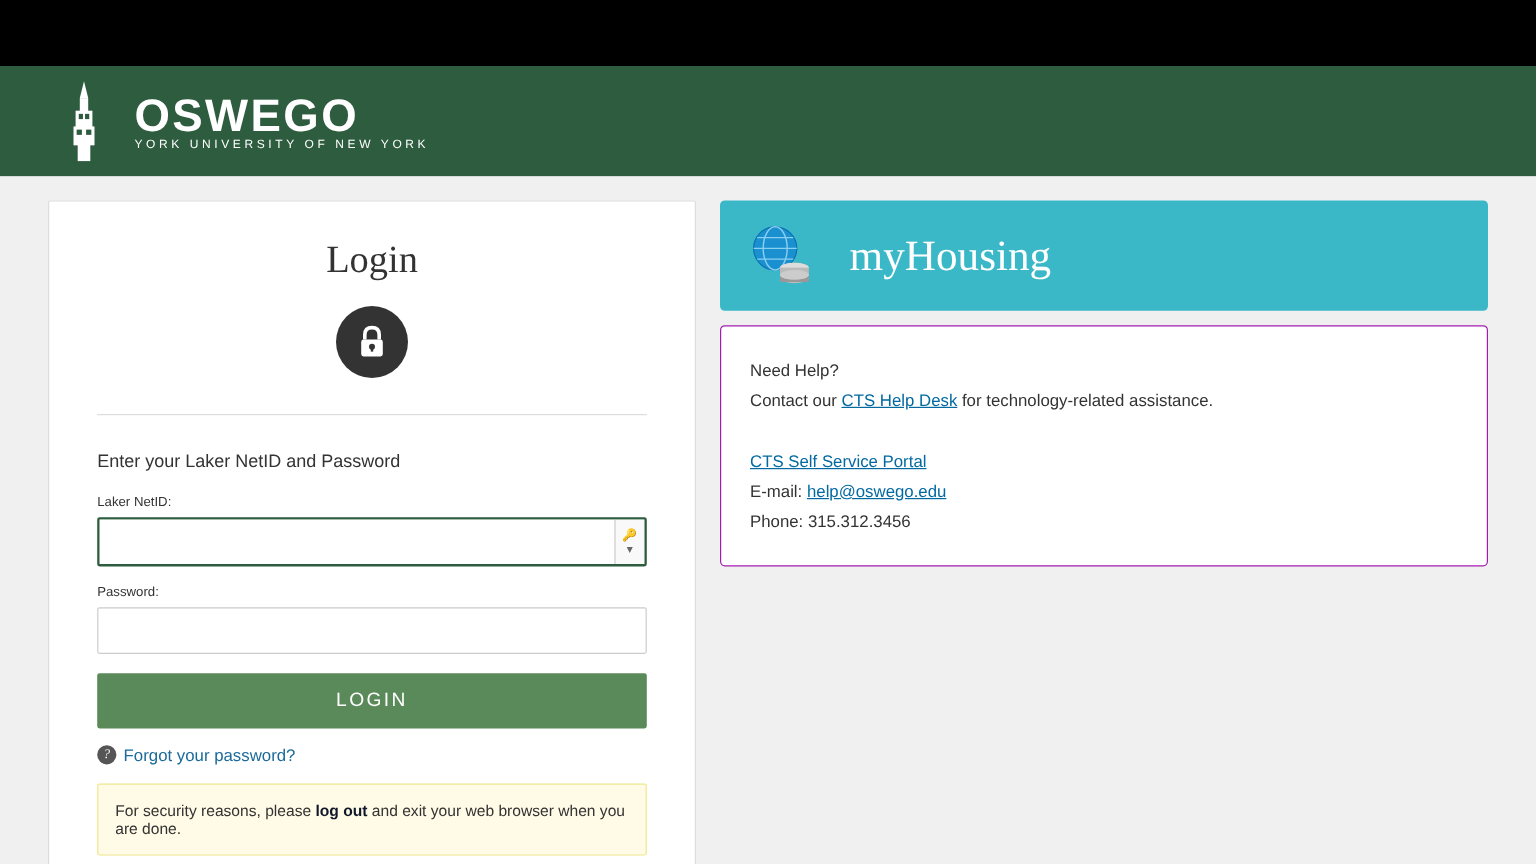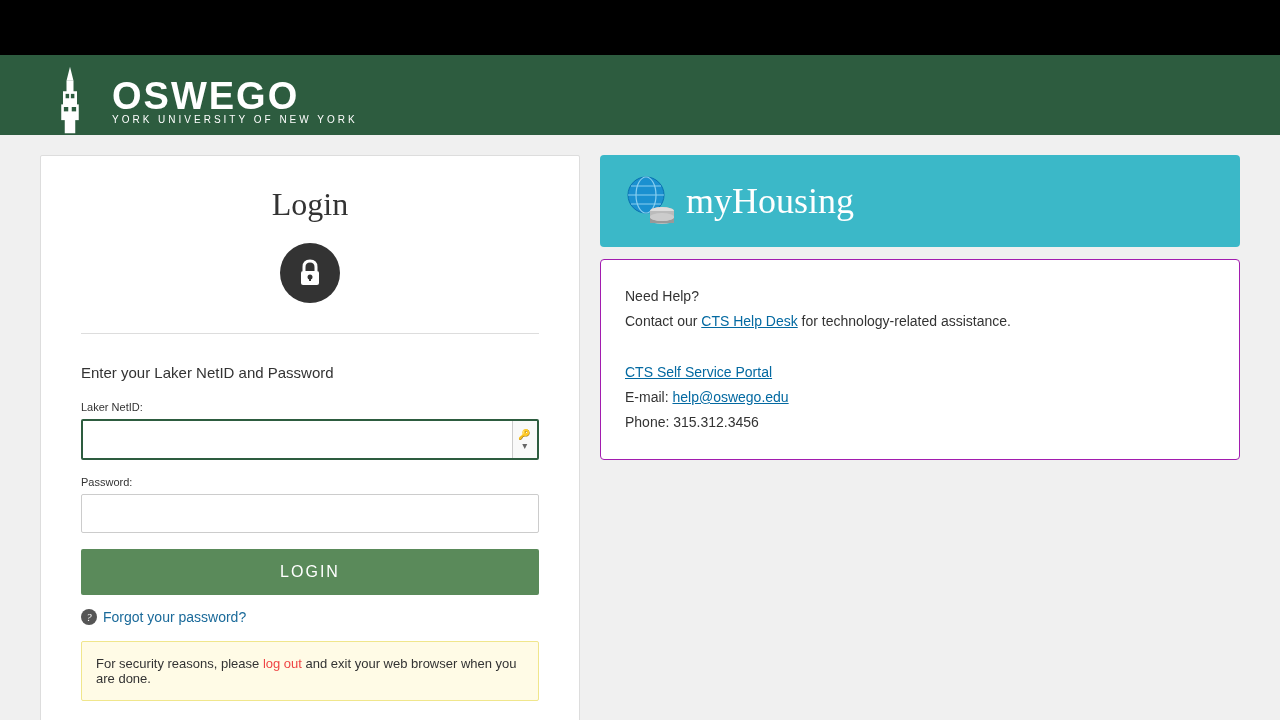--- a/index.html
+++ b/index.html
@@ -8,23 +8,23 @@
     
     .top-bar {
       background: #000;
       height: 55px;
       width: 100%;
     }
 
     
     .header {
       background: #2d5c3f;
-      height: 80px;
-      display: flex;
-      align-items: flex-end;
+      height: 92px;
+      display: flex;
+      align-items: center;
       padding: 0 40px;
     }
 
     .logo-area {
       display: flex;
       align-items: center;
       gap: 12px;
       color: #fff;
     }
 
@@ -202,39 +202,40 @@
       background: #fffbe6;
       border: 1px solid #f0e68c;
       padding: 14px;
       font-size: 13px;
       color: #333;
       margin-top: 16px;
       border-radius: 2px;
     }
 
     .security-notice a {
-      color: #ef4444;
+      color: #0f172a;
       text-decoration: none;
+      font-weight: bold;
     }
 
     
     .right-panel {
       flex: 1;
       display: flex;
       flex-direction: column;
       gap: 12px;
     }
 
     .myhousing-header {
       background: #3bb8c8;
       border-radius: 4px;
       padding: 18px 24px;
       display: flex;
       align-items: center;
-      gap: 6px;
+      gap: 28px;
     }
 
     .myhousing-icon {
       width: 56px;
       height: 56px;
     }
 
     .myhousing-title {
       font-size: 36px;
       color: #fff;

